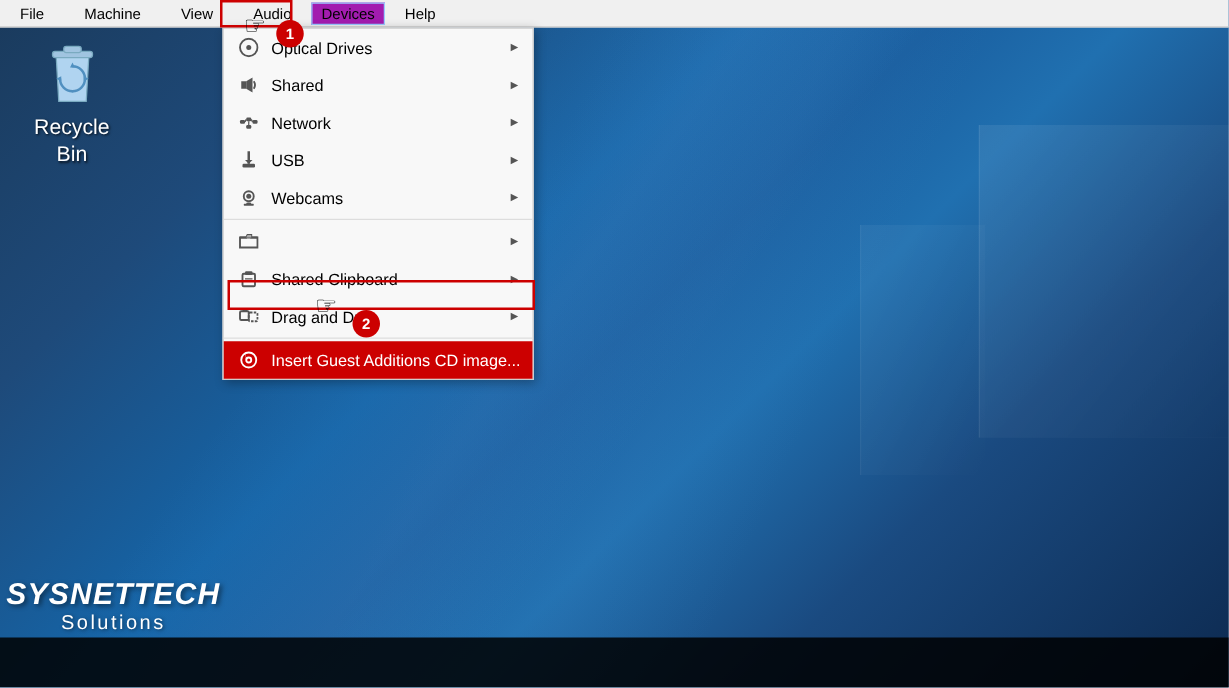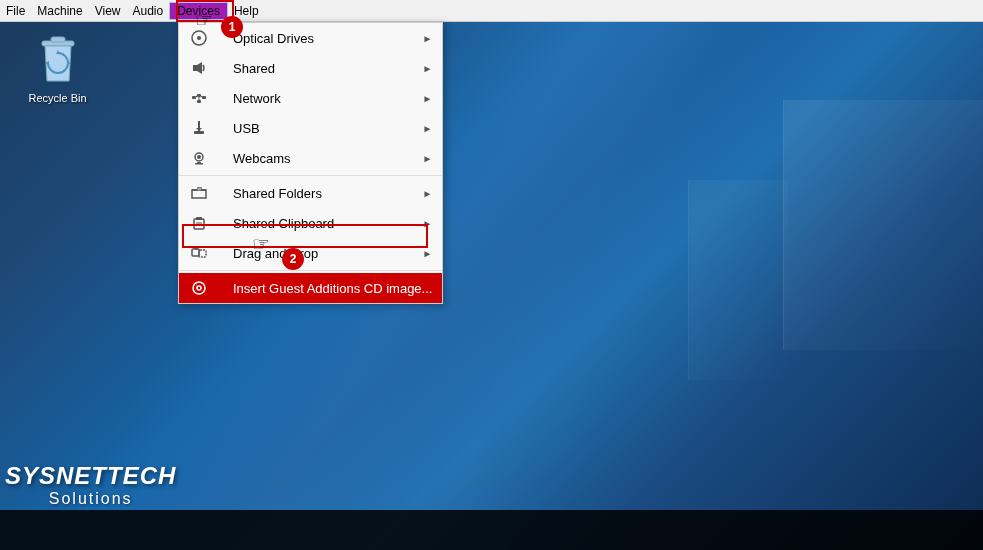--- a/index.html
+++ b/index.html
@@ -73,21 +73,21 @@
       right: 0;
       height: 22px;
       background: #f0f0f0;
       display: flex;
       align-items: center;
       z-index: 100;
       border-bottom: 1px solid #ccc;
     }
 
     .menubar-item {
-      padding: 2px 6px;
+      padding: 2px 16px;
       font-size: 12px;
       cursor: pointer;
       color: #000;
       position: relative;
     }
 
     .menubar-item:hover, .menubar-item.active {
       background: #d0e8ff;
     }
 
@@ -111,21 +111,21 @@
 
     .recycle-bin-icon {
       width: 48px;
       height: 52px;
       position: relative;
       margin-bottom: 4px;
     }
 
     .icon-label {
       color: white;
-      font-size: 11px;
+      font-size: 17px;
       text-align: center;
       text-shadow: 1px 1px 2px rgba(0,0,0,0.8);
       line-height: 1.3;
     }
 
     
     .dropdown-menu {
       position: absolute;
       top: 22px;
       left: 178px;
@@ -137,21 +137,20 @@
       font-size: 13px;
     }
 
     .menu-item {
       display: flex;
       align-items: center;
       padding: 5px 10px;
       cursor: pointer;
       position: relative;
       color: #000;
-      gap: 16px;
     }
 
     .menu-item.highlighted {
       background: #cc0000;
       color: white;
       align-items: center;
     }
 
     .menu-icon {
       width: 20px;
@@ -361,21 +360,20 @@
     <div class="menu-separator"></div>
 
     <div class="menu-item">
       <div class="menu-icon">
         <svg width="16" height="16" viewBox="0 0 16 16">
           <path d="M1,5 L1,13 L15,13 L15,5 Z" fill="none" stroke="#555" stroke-width="1.5"></path>
           <path d="M1,5 L6,5 L7,3 L10,3 L10,5 L15,5" fill="none" stroke="#555" stroke-width="1.5"></path>
           <path d="M1,5 L6,5 L7,3 L10,3 L10,5" fill="#aaa"></path>
         </svg>
       </div>
-      <span class="menu-item-label">Shared Folders</span>
       <span class="menu-arrow">►</span>
     </div>
 
     <div class="menu-item">
       <div class="menu-icon">
         <svg width="16" height="16" viewBox="0 0 16 16">
           <rect x="3" y="4" width="10" height="10" rx="1" fill="none" stroke="#555" stroke-width="1.5"></rect>
           <rect x="5" y="2" width="6" height="3" rx="1" fill="#555"></rect>
           <line x1="5" y1="8" x2="11" y2="8" stroke="#555" stroke-width="1"></line>
           <line x1="5" y1="10" x2="11" y2="10" stroke="#555" stroke-width="1"></line>

